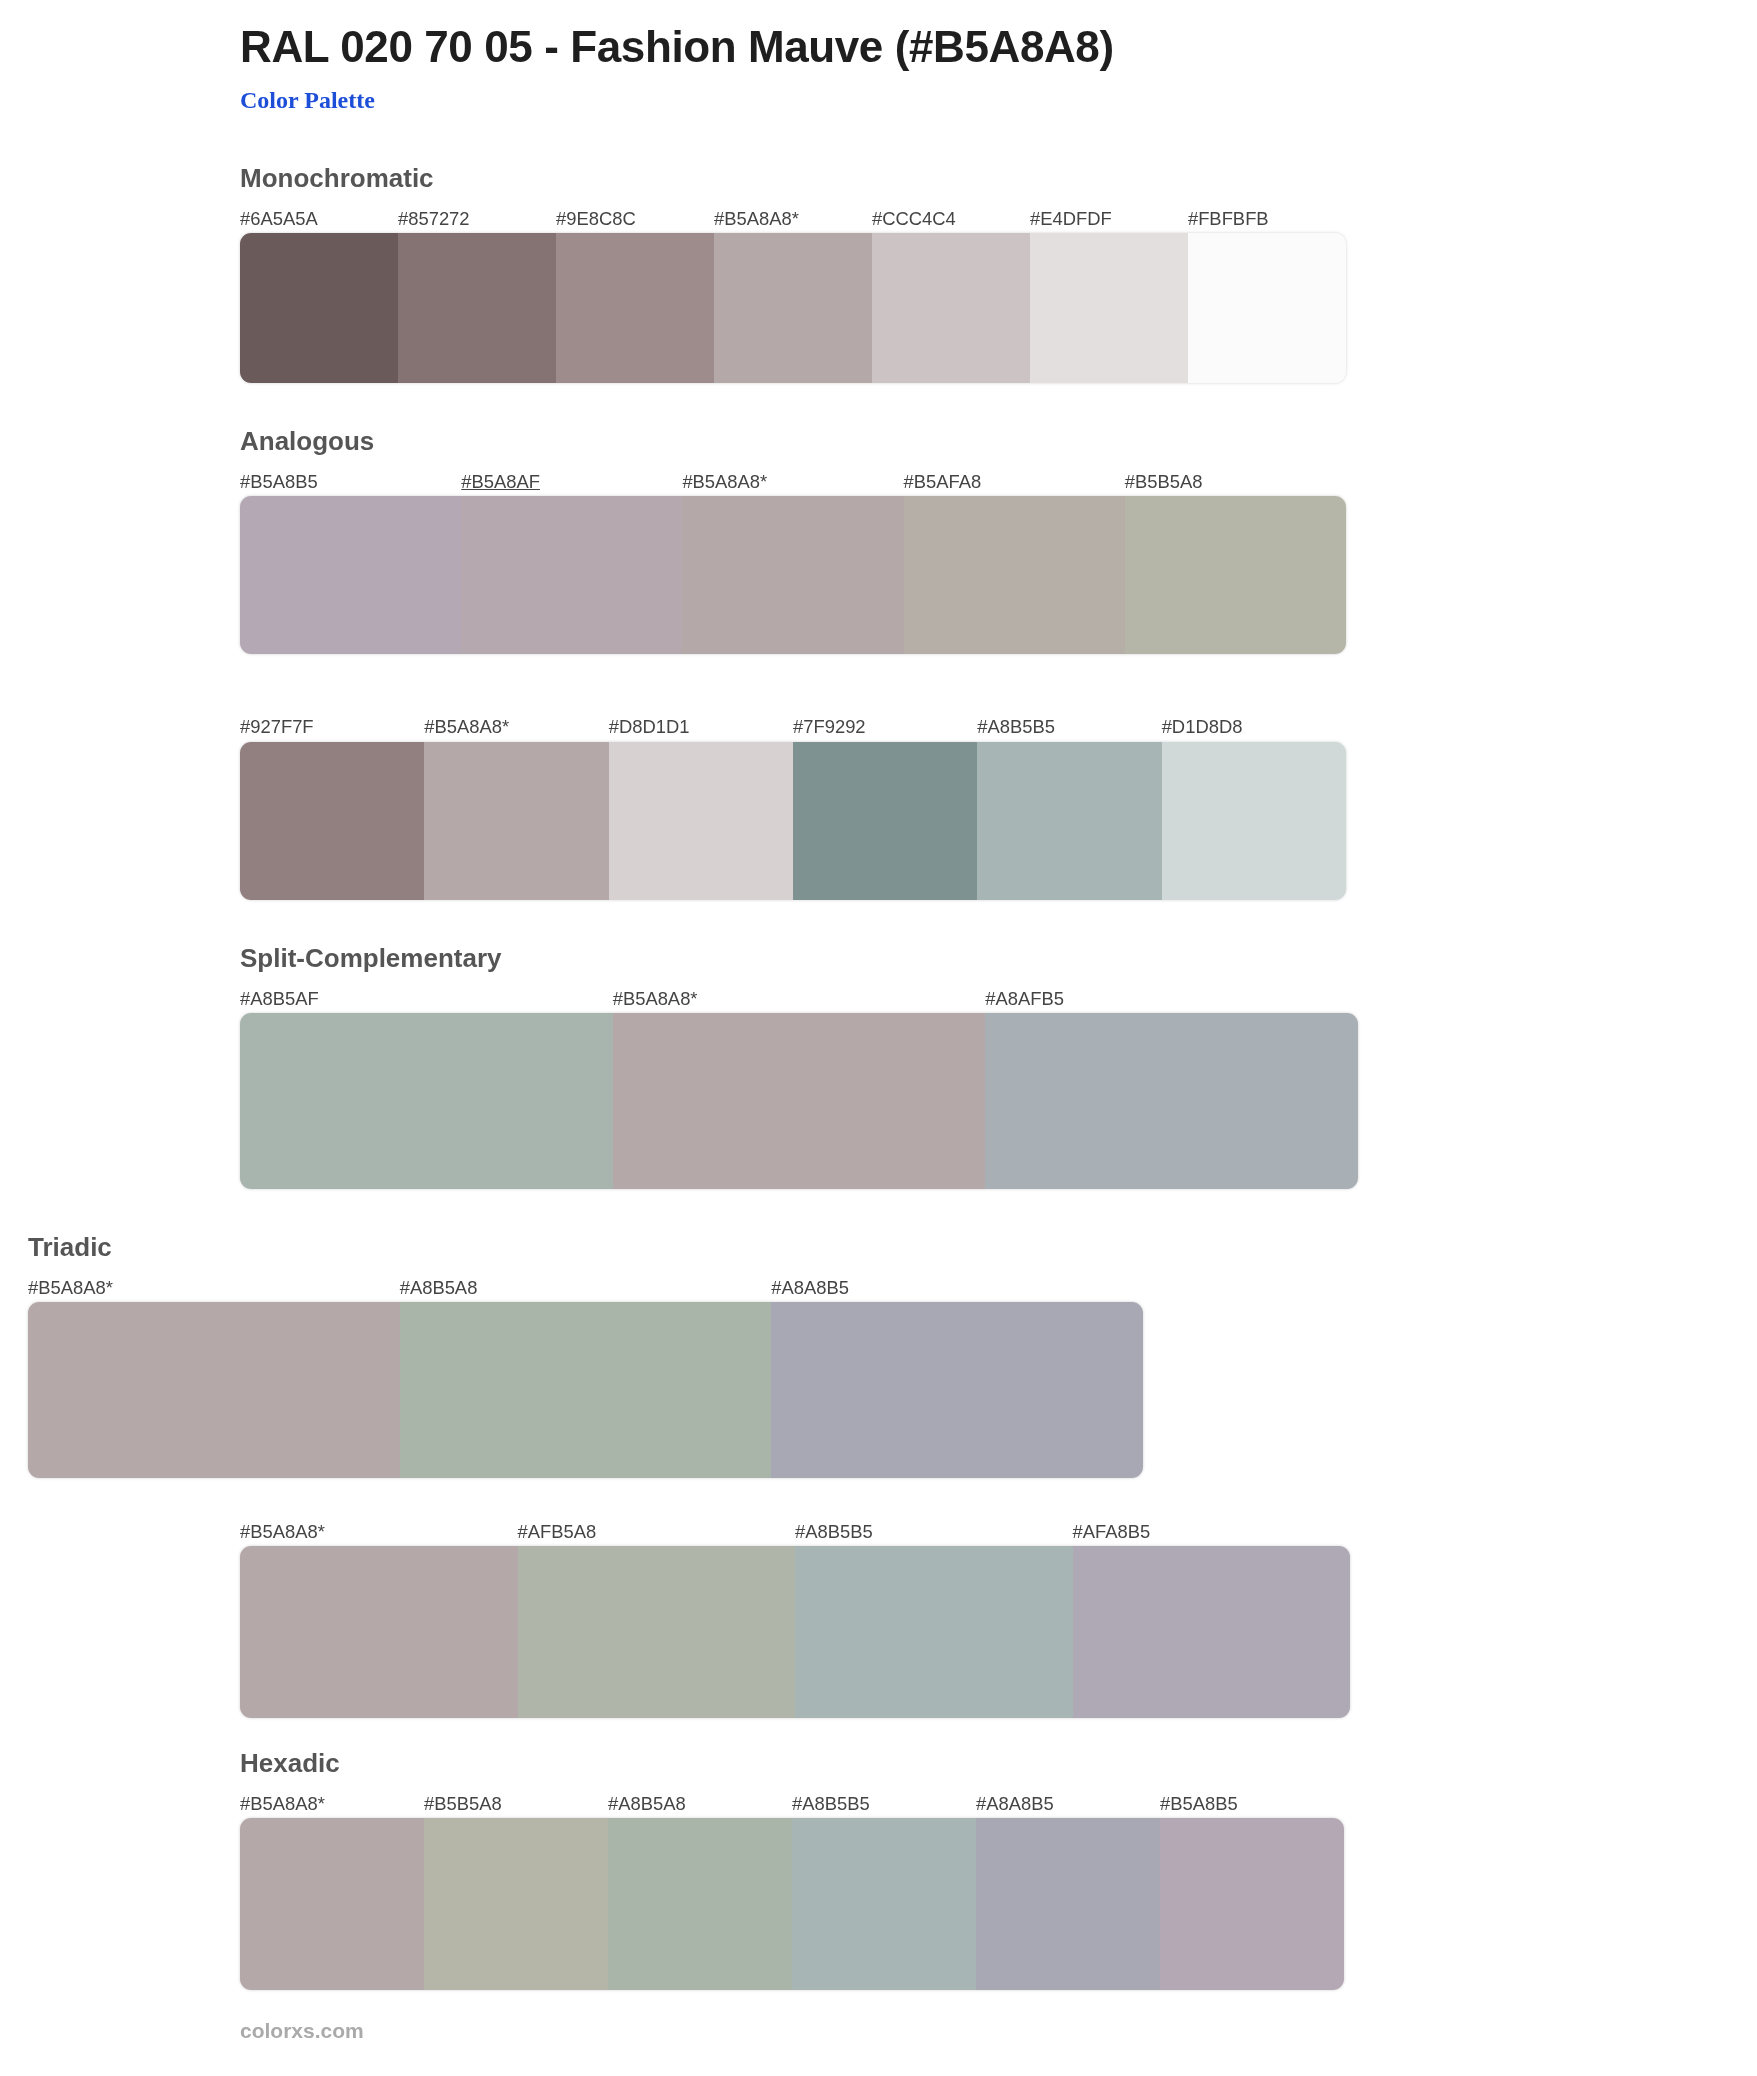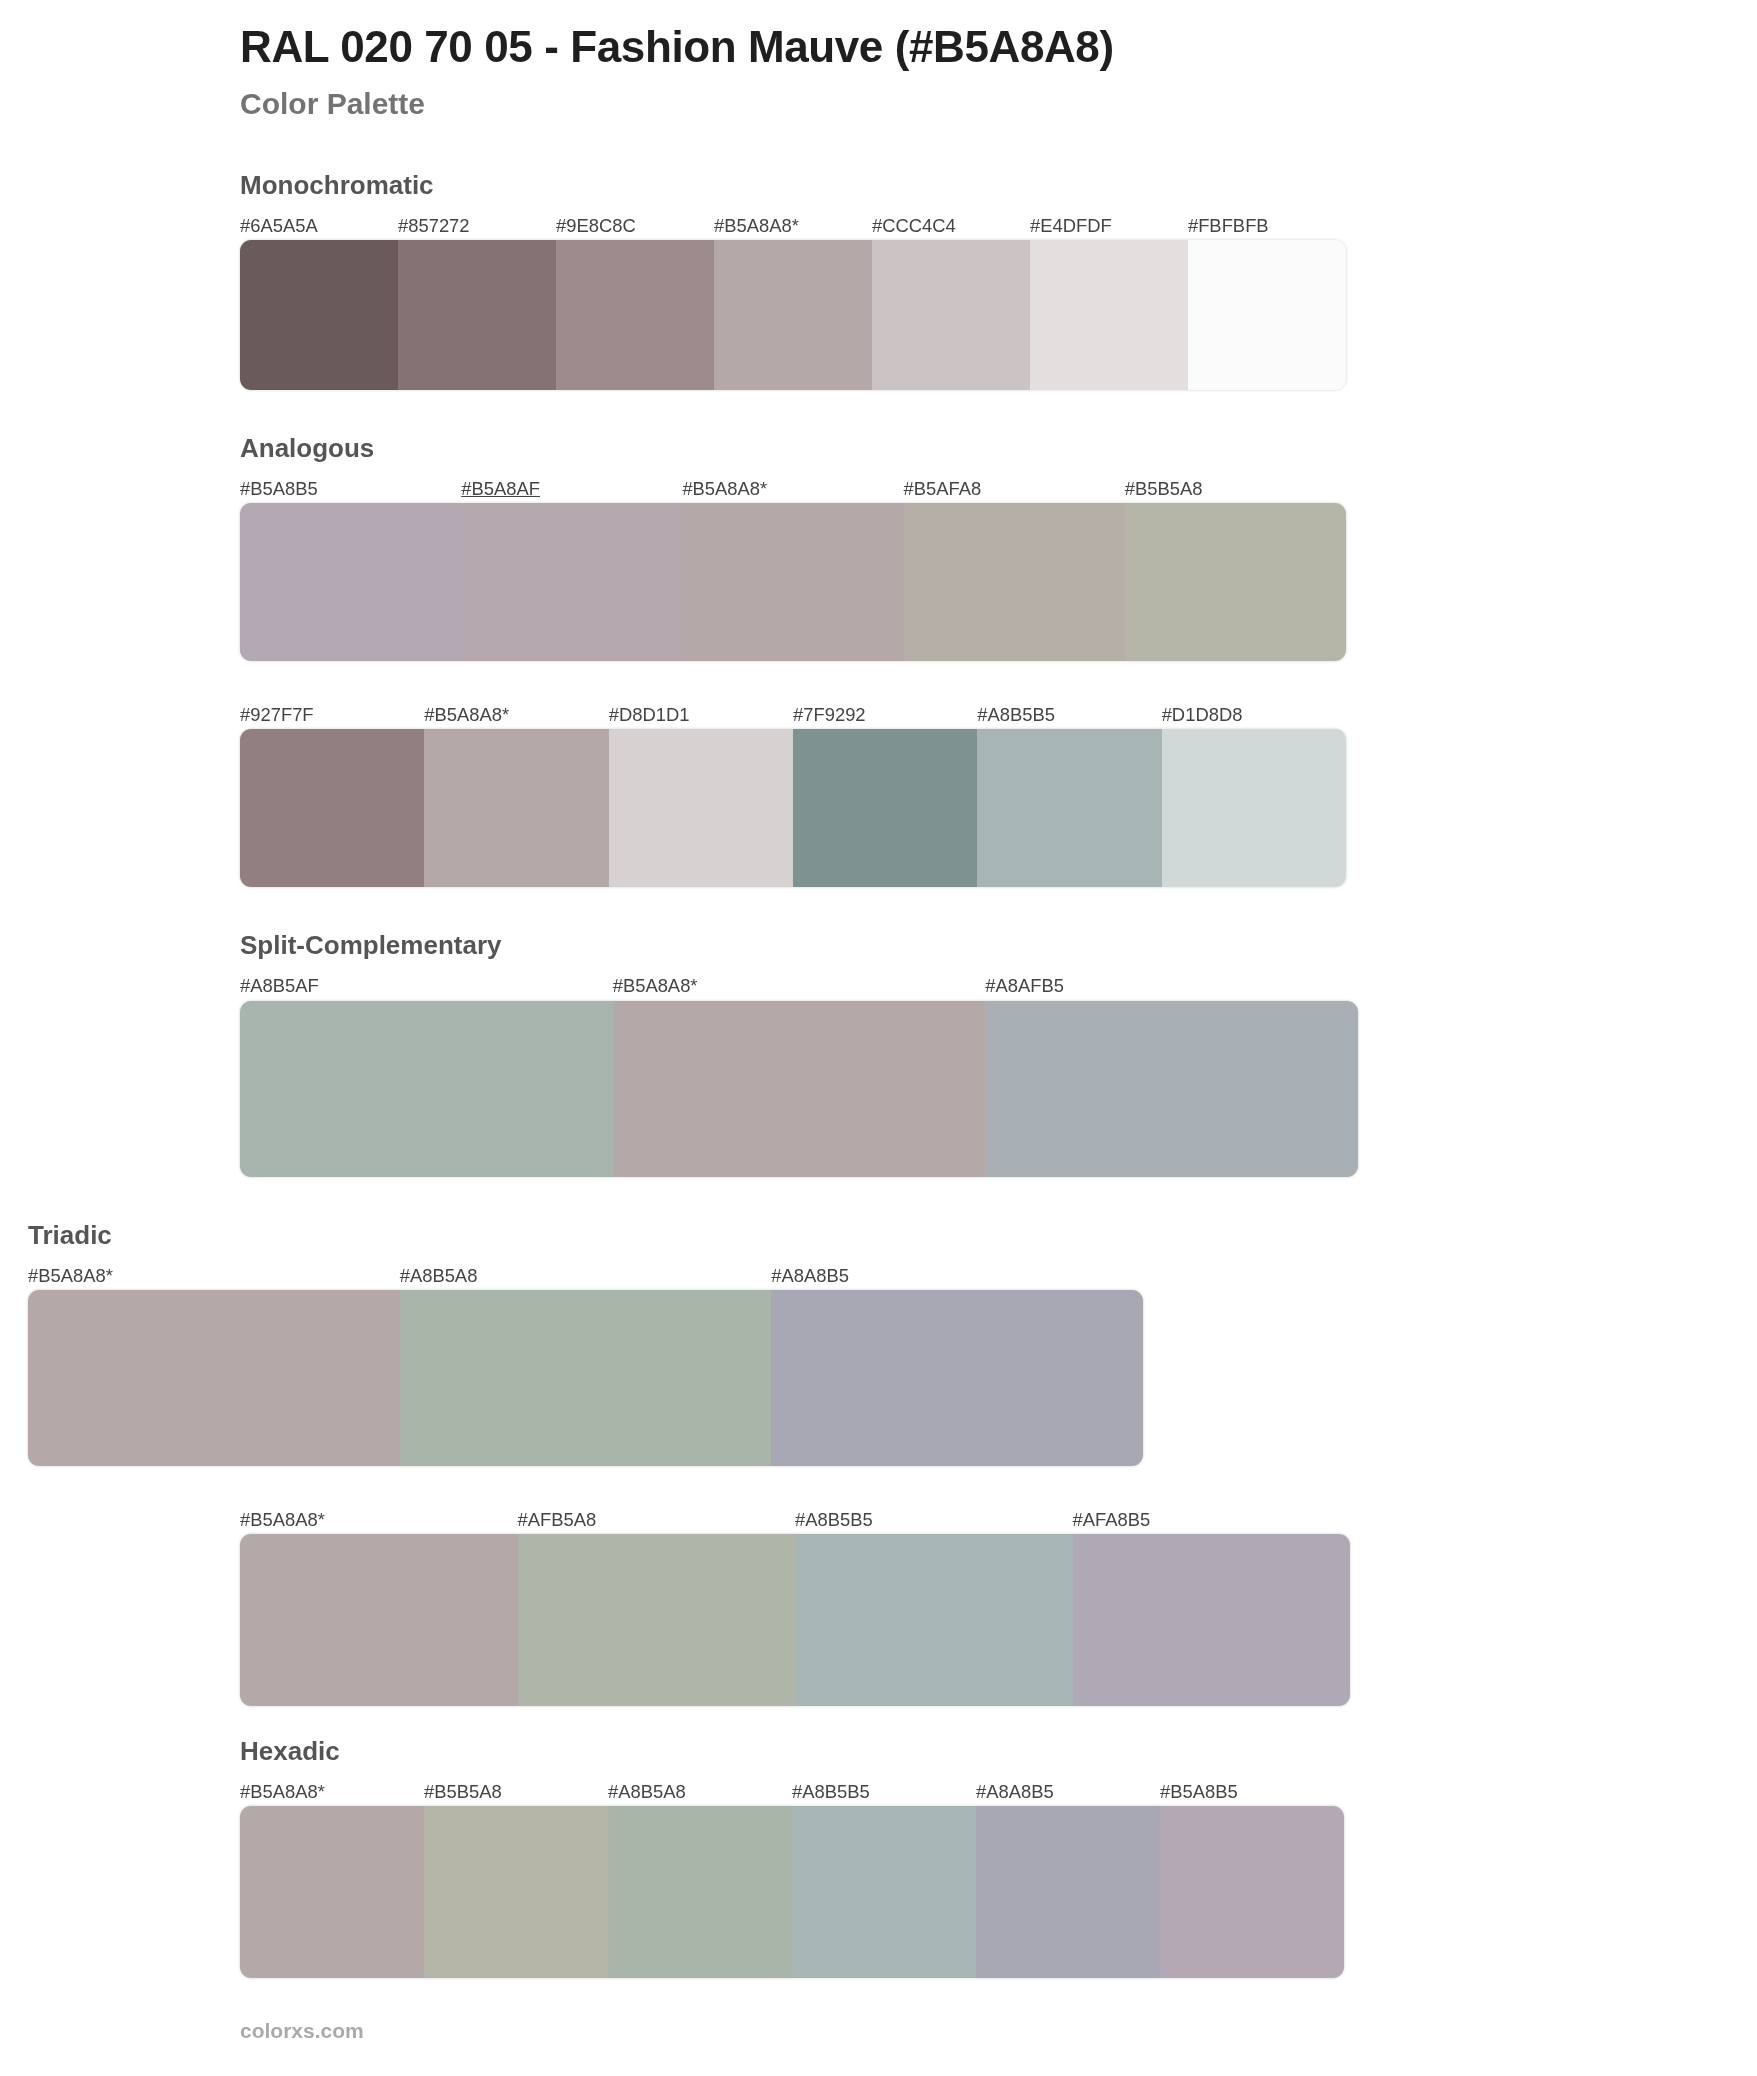--- a/index.html
+++ b/index.html
@@ -30,25 +30,26 @@
   }
   .page-title {
     font-size: 44px;
     font-weight: bold;
     color: #1f1f1f;
     letter-spacing: -0.4px;
     line-height: 1.15;
     white-space: nowrap;
   }
   .page-subtitle {
-    font-size: 30px;
-    font-weight: bold;
-    color: #737373;
+    font-size: 24px;
+    font-weight: bold;
+    color: #1d4ed8;
     line-height: 1.15;
     margin-top: 14.4px;
+    font-family: Liberation Serif, serif;
   }
 
   
   .sections {
     margin-top: 50px;
   }
   .section {
     padding-left: 240px;
   }
   .section-title {
@@ -85,21 +86,21 @@
   }
   .swatch-row .swatch:last-child {
     border-top-right-radius: 11.2px;
     border-bottom-right-radius: 11.2px;
   }
 
   
   .section--monochromatic { margin-bottom: 45px; }
   .section--monochromatic .swatch { height: 150px; }
 
-  .section--analogous { margin-bottom: 45px; }
+  .section--analogous { margin-bottom: 64px; }
   .section--analogous .swatch { height: 158px; }
 
   .section--complementary { margin-bottom: 45px; }
   .section--complementary .swatch { height: 158px; }
 
   .section--split { margin-bottom: 45px; }
   .section--split .swatch-row { width: 1118px; }
   .section--split .labels-row { width: 1118px; }
   .section--split .swatch { height: 176px; }
 

